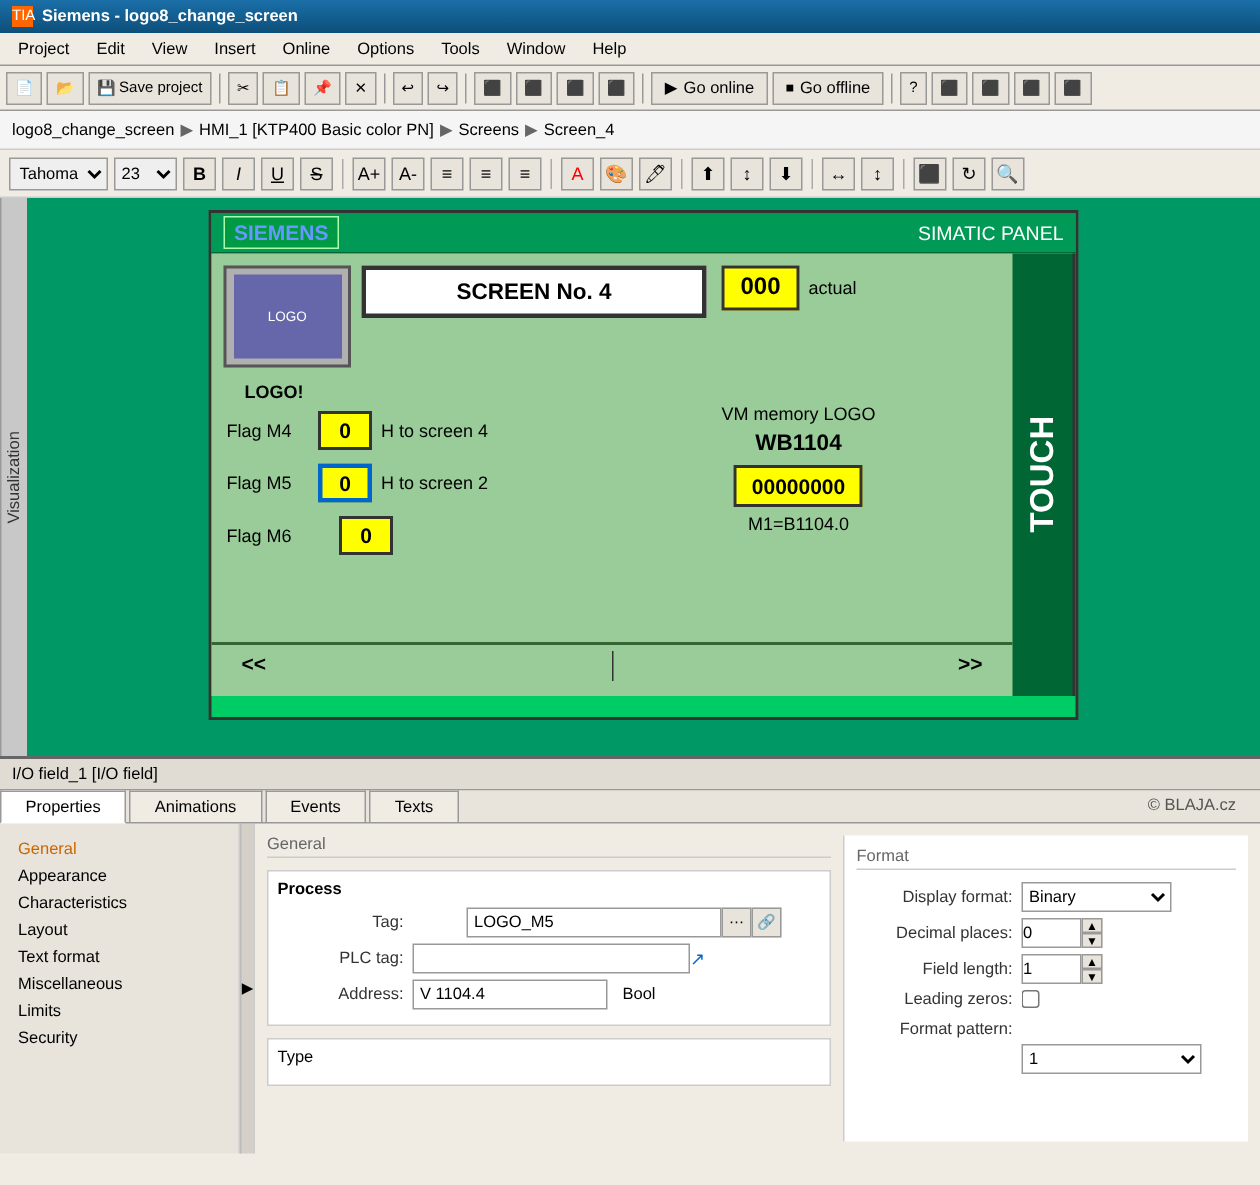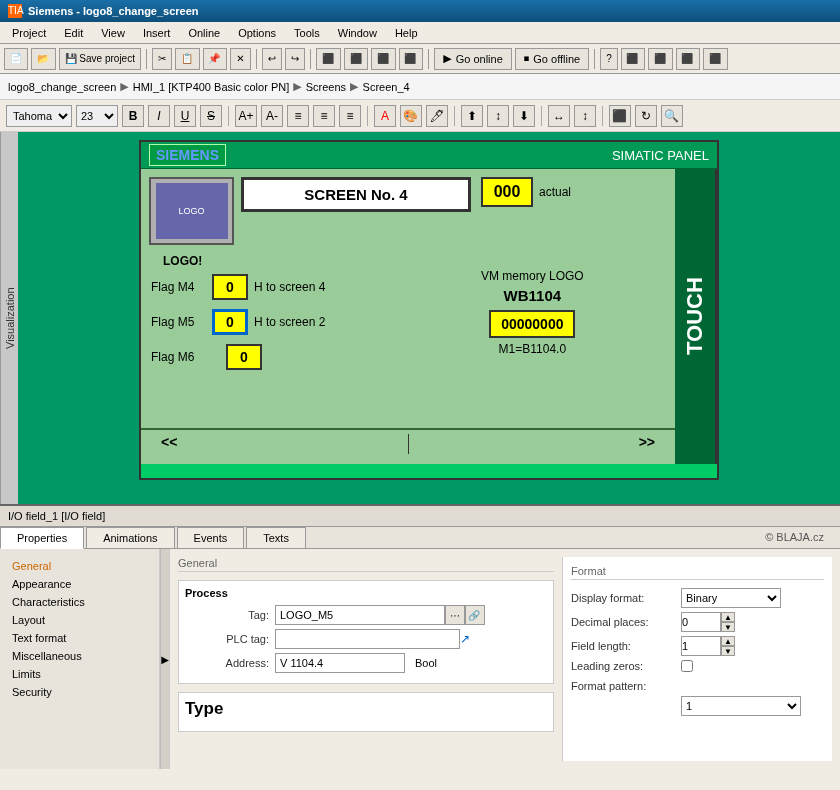--- a/index.html
+++ b/index.html
@@ -68,29 +68,29 @@
     .prop-row { display: flex; align-items: center; margin-bottom: 4px; }
     .prop-label { width: 90px; font-size: 11px; color: #333; text-align: right; padding-right: 6px; }
     .prop-input { border: 1px solid #999; height: 20px; font-size: 11px; padding: 0 4px; background: white; }
     .prop-input-wide { width: 180px; }
     .prop-btn { border: 1px solid #999; height: 20px; width: 20px; background: #e8e4dc; cursor: pointer; display: flex; align-items: center; justify-content: center; font-size: 10px; }
     .prop-value { font-size: 11px; padding: 0 4px; }
 
     .format-section { width: 280px; border-left: 1px solid #ccc; padding: 8px; background: white; }
     .format-title { font-size: 11px; color: #666; border-bottom: 1px solid #ccc; margin-bottom: 8px; padding-bottom: 2px; }
     .format-row { display: flex; align-items: center; margin-bottom: 4px; }
-    .format-label { width: 110px; font-size: 11px; color: #333; text-align: left; padding-right: 6px; }
+    .format-label { width: 110px; font-size: 11px; color: #333; text-align: right; padding-right: 6px; }
     .format-select { border: 1px solid #999; height: 20px; font-size: 11px; background: white; }
     .format-input { border: 1px solid #999; height: 20px; font-size: 11px; width: 40px; background: white; }
     .spin-btn { border: 1px solid #999; width: 14px; height: 10px; background: #e8e4dc; display: flex; align-items: center; justify-content: center; font-size: 8px; cursor: pointer; }
     .spin-group { display: flex; flex-direction: column; }
     .checkbox { width: 12px; height: 12px; border: 1px solid #999; background: white; }
 
     .type-section { border: 1px solid #ccc; background: white; padding: 6px; }
-    .type-title { font-size: 17px; font-weight: bold; margin-bottom: 6px; }
+    .type-title { font-size: 11px; font-weight: normal; margin-bottom: 6px; }
     .type-row { display: flex; align-items: center; margin-bottom: 4px; }
     .type-label { width: 50px; font-size: 11px; text-align: right; padding-right: 6px; }
     .type-select { border: 1px solid #999; height: 20px; font-size: 11px; background: white; }
     .ext-link { color: #0066cc; font-size: 12px; cursor: pointer; }
   </style>
 </head>
 <body>
 
 <div class="title-bar">
   <span class="title-bar-icon">TIA</span>
@@ -294,21 +294,21 @@
     <div class="panel-main" style="display:flex; gap:8px; overflow:hidden; flex:1;">
 
       <div style="flex:1; min-width:300px;">
         <div class="section-title">General</div>
 
         <div class="prop-section">
           <div class="prop-section-title">Process</div>
 
           <div class="prop-row">
             <span class="prop-label">Tag:</span>
-            <input class="prop-input prop-input-wide" value="LOGO_M5" style="width: 170px;">
+            <input class="prop-input prop-input-wide" value="LOGO_M5" style="width: 170px; margin-left: 36px;">
             <button class="prop-btn">⋯</button>
             <button class="prop-btn" style="color:#0066cc;">🔗</button>
           </div>
 
           <div class="prop-row">
             <span class="prop-label">PLC tag:</span>
             <input class="prop-input prop-input-wide" value="" style="width: 185px;">
             <span class="ext-link">↗</span>
           </div>
 

